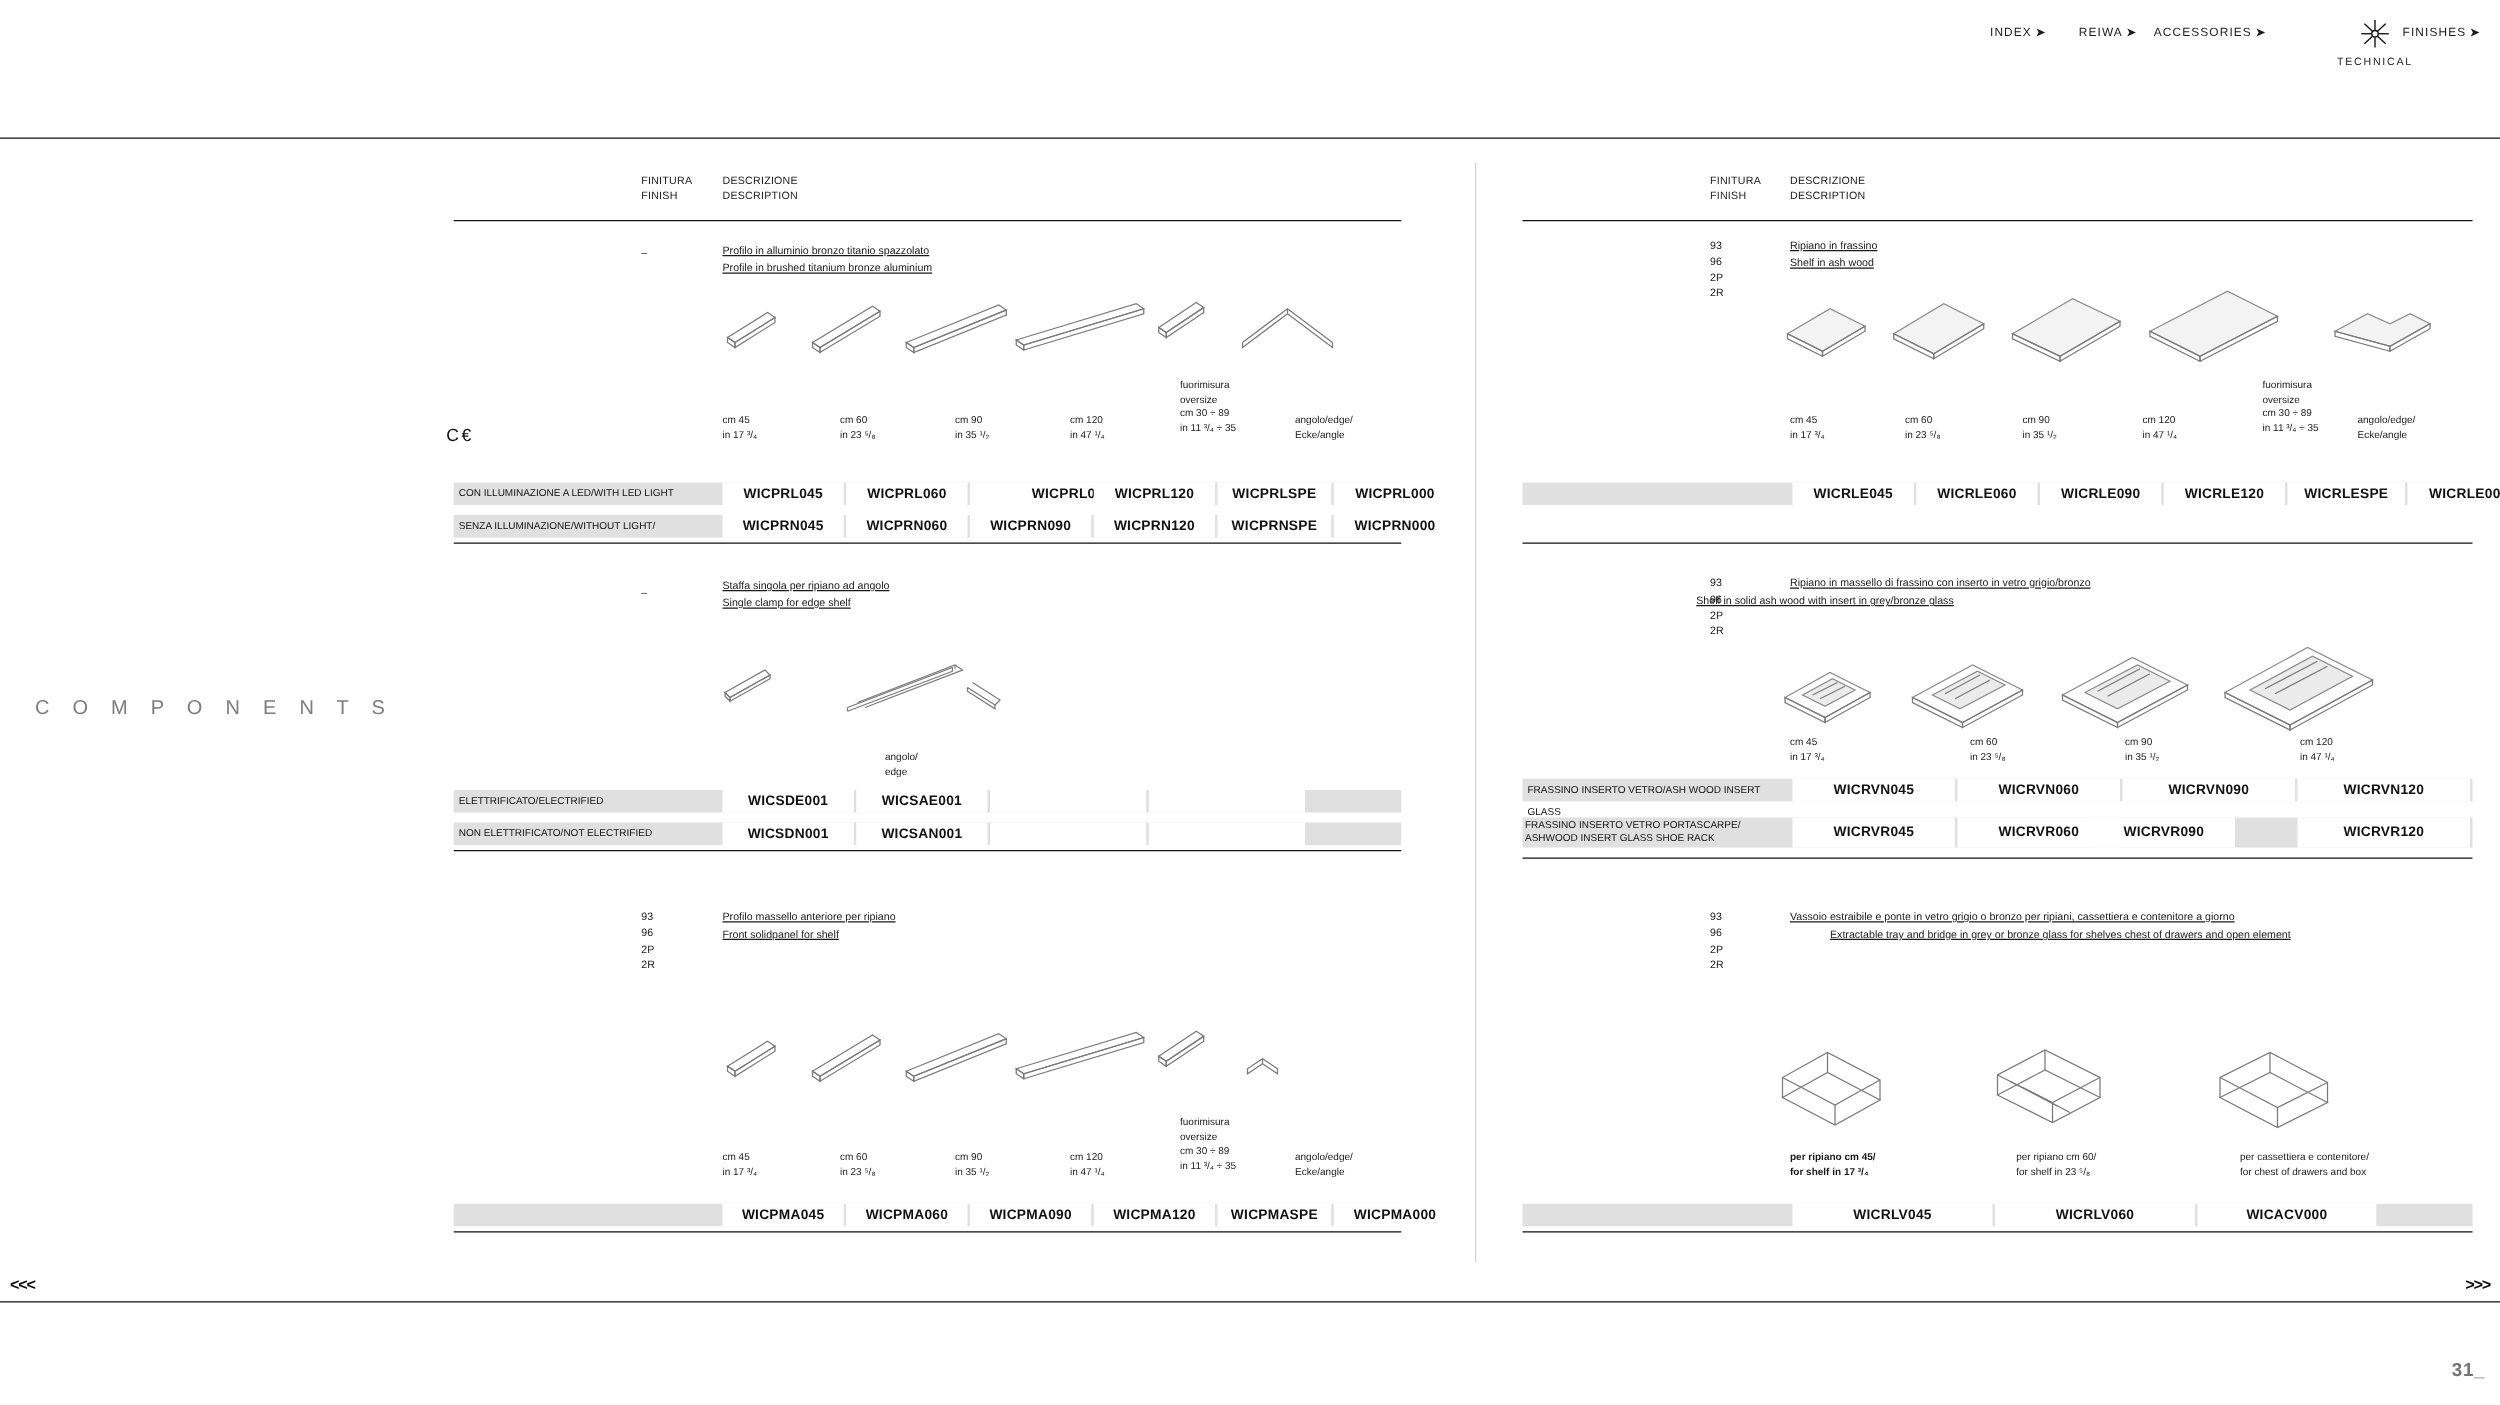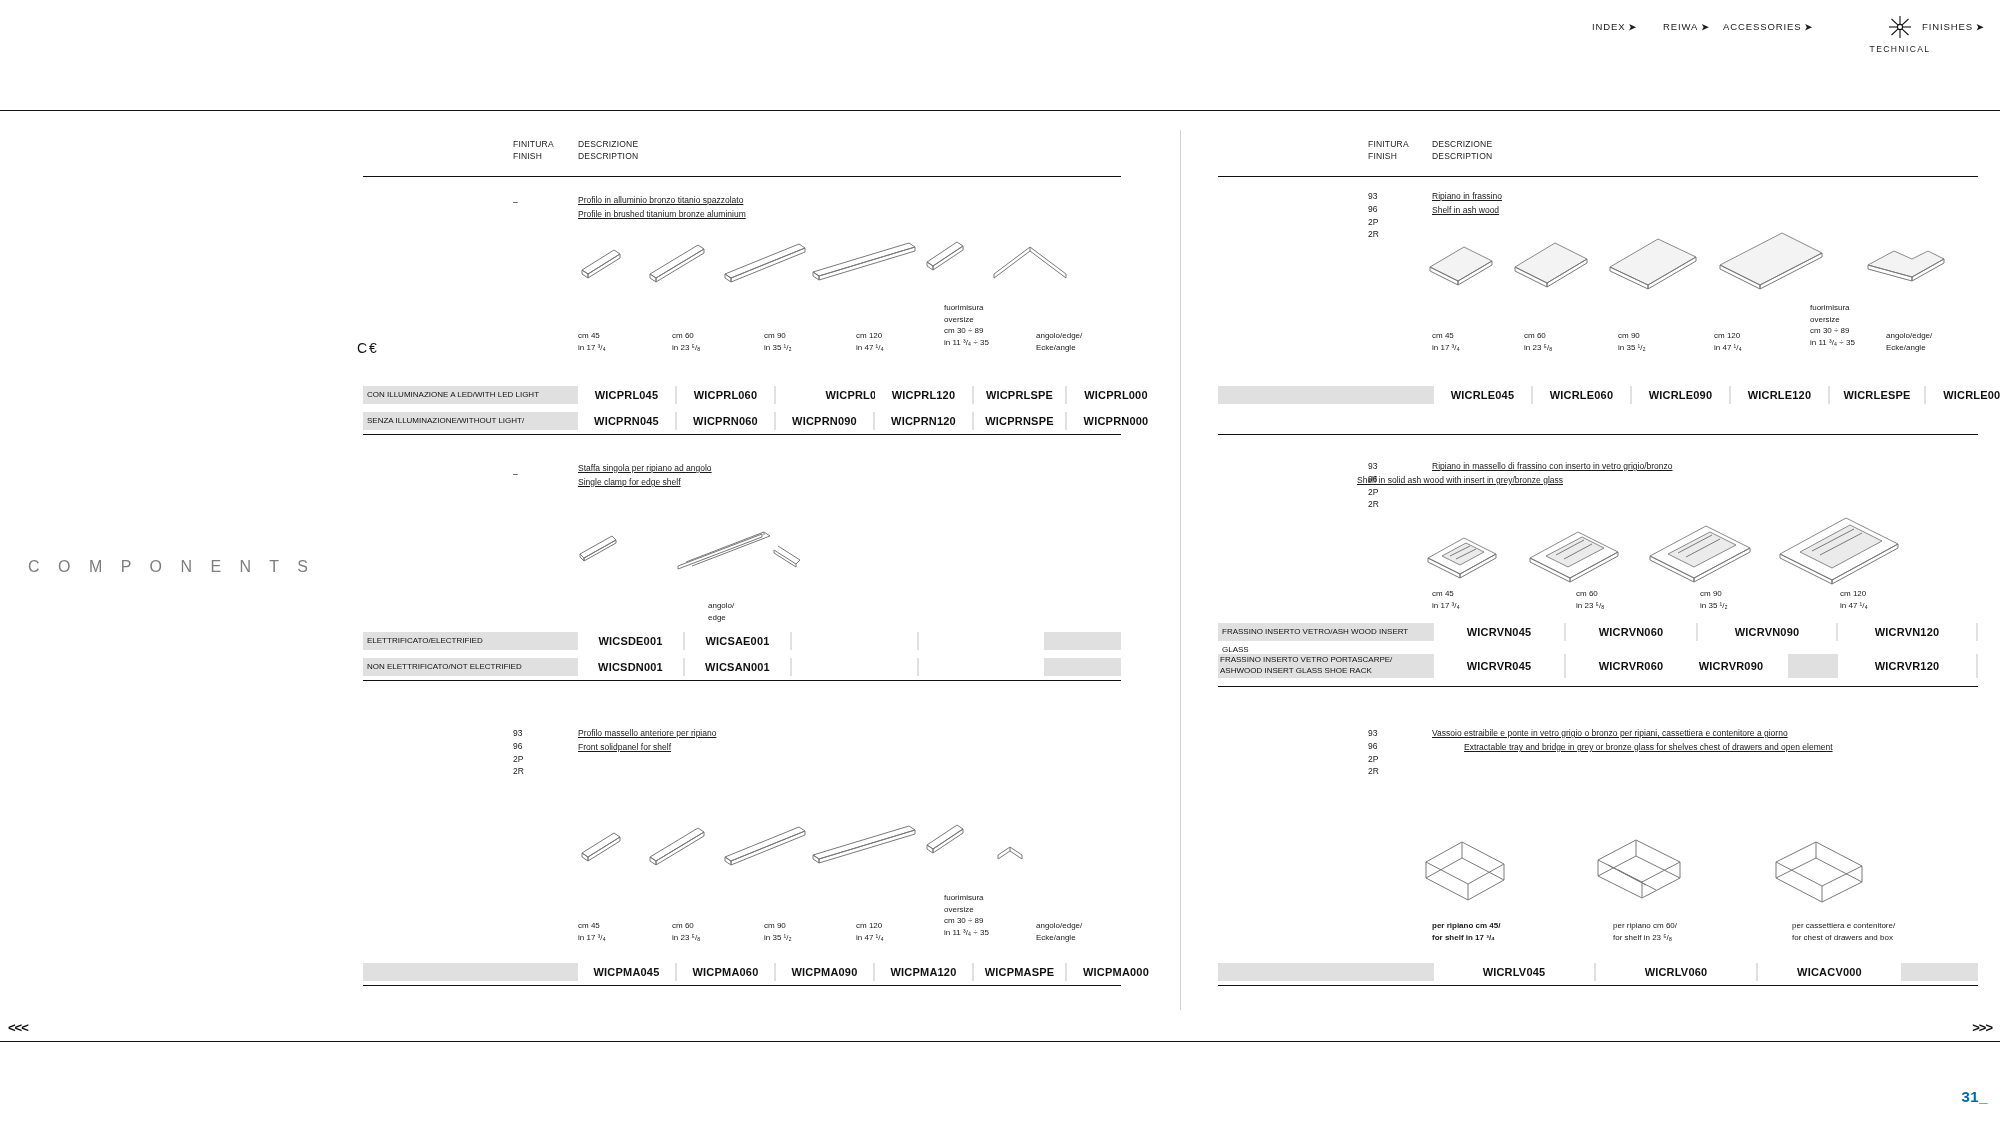--- a/index.html
+++ b/index.html
@@ -196,21 +196,21 @@
     left: 0; top: 1041px;
     width: 2000px; height: 1px;
     background: #111;
   }
   .pagenum {
     position: absolute;
     right: 12px;
     top: 1088px;
     font-size: 15px;
     font-weight: bold;
-    color: #0369a1;
+    color: #737373;
     letter-spacing: 0.5px;
   }
 
   svg { display: block; overflow: visible; }
   .ink { fill: none; stroke: #7a7a7a; stroke-width: 1; }
   .fillwhite { fill: #ffffff; stroke: #8a8a8a; stroke-width: 1; }
   .fillpale { fill: #f3f3f3; stroke: #8a8a8a; stroke-width: 1; }
   .fillglass { fill: #ebebeb; stroke: #8a8a8a; stroke-width: 1; }
 </style>
 </head>

